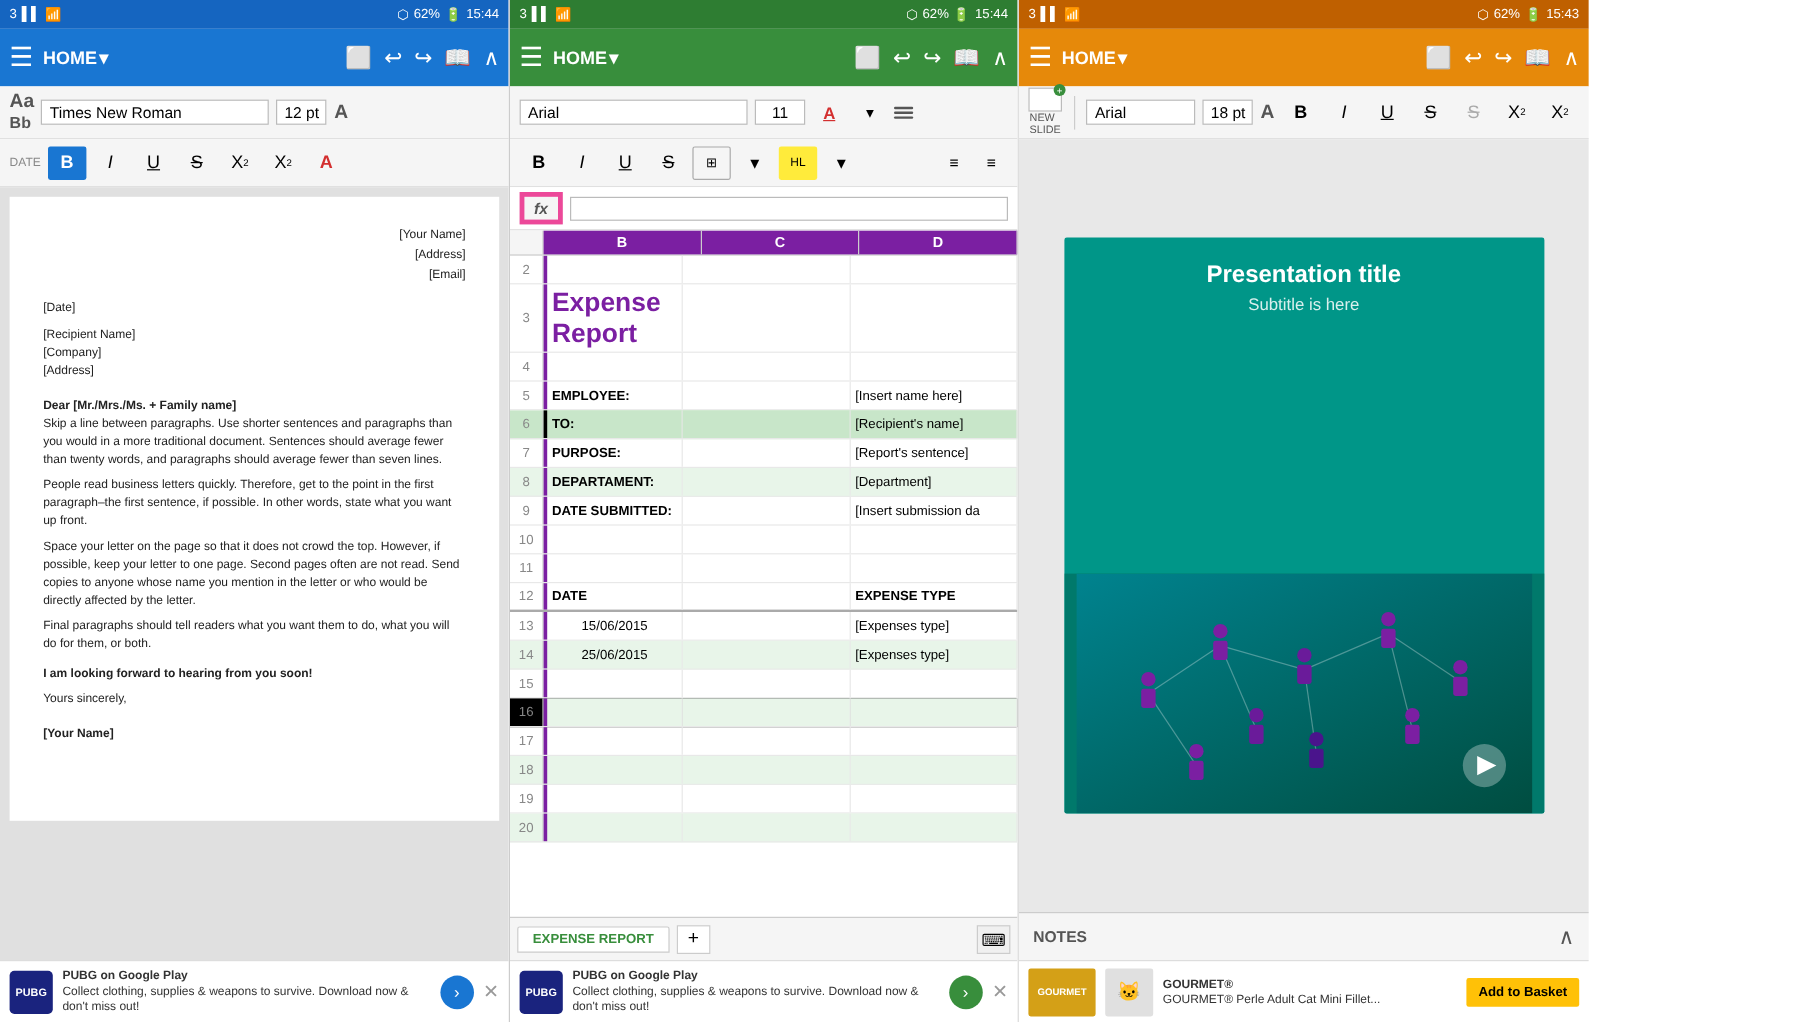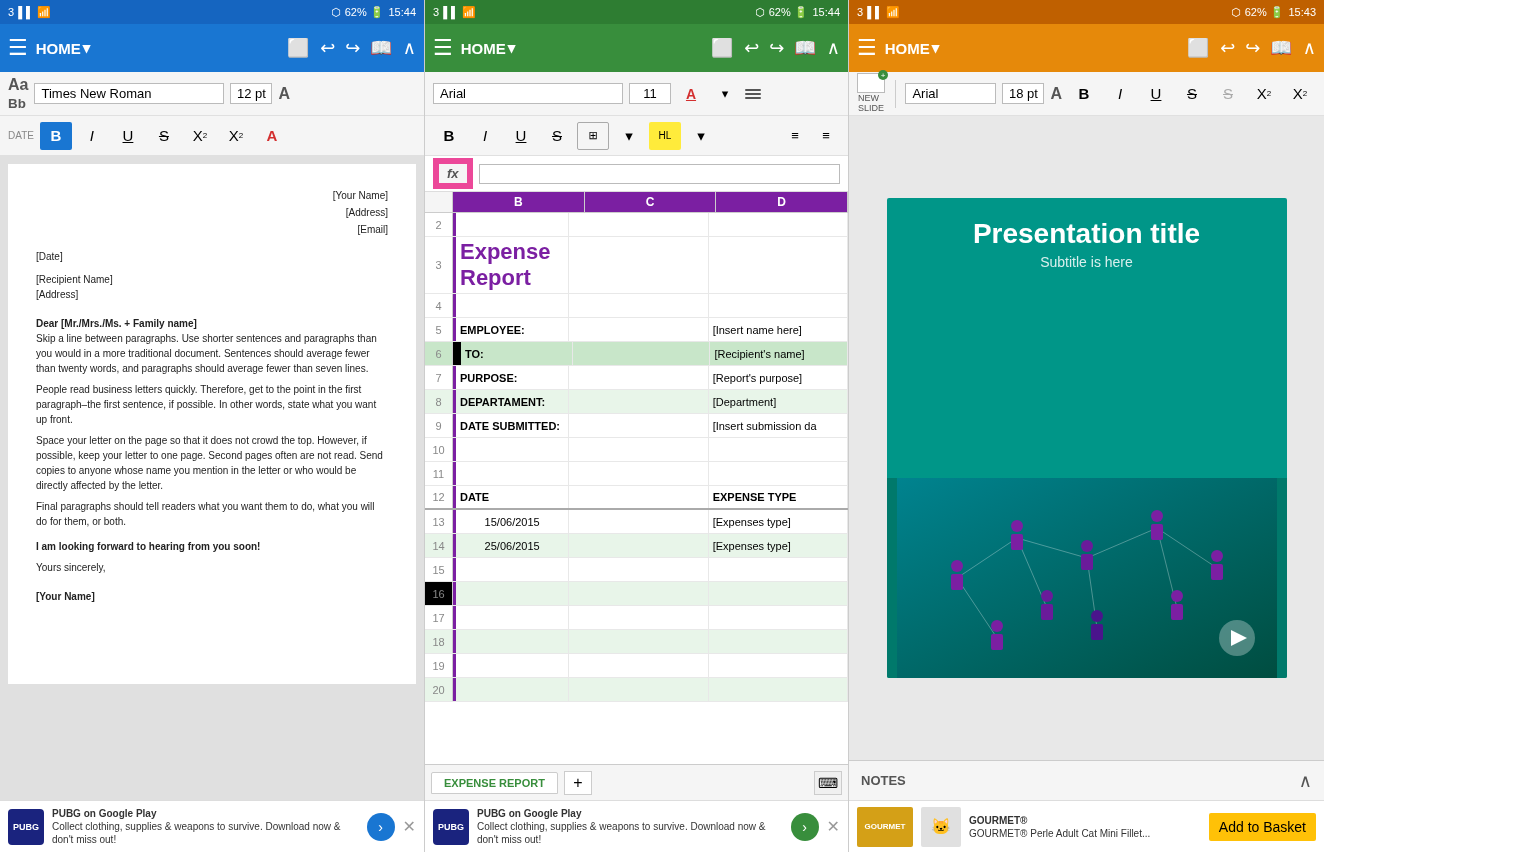--- a/index.html
+++ b/index.html
@@ -54,21 +54,21 @@
 
     
     .ad-bar { height: 52px; background: #fff; border-top: 1px solid #ddd; display: flex; align-items: center; padding: 0 8px; gap: 8px; font-size: 11px; }
     .ad-icon { width: 36px; height: 36px; background: #1a237e; border-radius: 4px; display: flex; align-items: center; justify-content: center; color: #fff; font-size: 10px; font-weight: bold; flex-shrink: 0; }
     .ad-text { flex: 1; font-size: 10px; color: #333; line-height: 1.3; }
     .ad-arrow { width: 28px; height: 28px; background: #1976d2; border-radius: 50%; display: flex; align-items: center; justify-content: center; color: #fff; font-size: 14px; flex-shrink: 0; }
     .ad-close { color: #999; font-size: 16px; cursor: pointer; }
 
     
     .fx-bar { height: 36px; background: #fff; border-bottom: 1px solid #ddd; display: flex; align-items: center; padding: 0 8px; gap: 6px; }
-    .fx-label { background: #f5f5f5; border: 6px solid #ec4899; padding: 2px 8px; font-size: 13px; font-style: italic; font-weight: bold; color: #555; }
+    .fx-label { background: #f5f5f5; border: 4px solid #ec4899; padding: 2px 8px; font-size: 13px; font-style: italic; font-weight: bold; color: #555; }
     .fx-input { flex: 1; border: 1px solid #bbb; padding: 2px 4px; font-size: 12px; }
 
     .spreadsheet { flex: 1; overflow: hidden; display: flex; flex-direction: column; }
     .col-headers { display: flex; background: #f5f5f5; border-bottom: 1px solid #ccc; }
     .row-num-header { width: 28px; border-right: 1px solid #ccc; }
     .col-header { flex: 1; text-align: center; padding: 3px 0; font-size: 12px; color: #555; border-right: 1px solid #ccc; font-weight: bold; }
 
     .sheet-body { flex: 1; overflow-y: auto; }
     .sheet-row { display: flex; border-bottom: 1px solid #e8e8e8; min-height: 24px; }
     .row-num { width: 28px; text-align: center; font-size: 11px; color: #888; border-right: 1px solid #ccc; display: flex; align-items: center; justify-content: center; flex-shrink: 0; }
@@ -87,21 +87,21 @@
 
     
     .ppt-format-bar { height: 44px; display: flex; align-items: center; padding: 0 8px; gap: 6px; border-bottom: 1px solid #e0e0e0; background: #f5f5f5; }
     .new-slide-btn { display: flex; flex-direction: column; align-items: center; font-size: 9px; color: #555; gap: 1px; cursor: pointer; }
     .slide-icon { width: 28px; height: 20px; border: 1px solid #bbb; background: #fff; position: relative; display: flex; align-items: center; justify-content: center; }
     .slide-icon-plus { position: absolute; top: -4px; right: -4px; width: 10px; height: 10px; background: #388e3c; border-radius: 50%; color: #fff; font-size: 8px; display: flex; align-items: center; justify-content: center; }
 
     .slide-area { flex: 1; background: #e8e8e8; display: flex; flex-direction: column; align-items: center; justify-content: center; padding: 12px; }
     .slide { width: 100%; max-width: 400px; background: #009688; border-radius: 2px; overflow: hidden; position: relative; }
     .slide-content { padding: 20px; color: #fff; text-align: center; min-height: 280px; display: flex; flex-direction: column; justify-content: flex-start; }
-    .slide-title { font-size: 28px; font-weight: bold; margin-bottom: 4px; }
+    .slide-title { font-size: 20px; font-weight: bold; margin-bottom: 4px; }
     .slide-subtitle { font-size: 14px; color: rgba(255,255,255,0.85); margin-bottom: 12px; }
     .slide-image { width: 100%; height: 200px; background: #00796b; display: flex; align-items: center; justify-content: center; overflow: hidden; }
 
     .notes-bar { height: 40px; background: #f5f5f5; border-top: 1px solid #ccc; display: flex; align-items: center; padding: 0 12px; justify-content: space-between; }
     .notes-label { font-size: 13px; font-weight: bold; color: #555; }
     .notes-expand { font-size: 18px; color: #555; cursor: pointer; }
 
     .ppt-ad-bar { height: 52px; background: #fff; border-top: 1px solid #ddd; display: flex; align-items: center; padding: 0 8px; gap: 8px; }
     .gourmet-ad { width: 56px; height: 40px; background: #d4a017; border-radius: 2px; display: flex; align-items: center; justify-content: center; overflow: hidden; flex-shrink: 0; }
 
@@ -165,20 +165,21 @@
 
   <div class="doc-area">
     <div class="doc-page">
       <div class="doc-right">[Your Name]</div>
       <div class="doc-right">[Address]</div>
       <div class="doc-right">[Email]</div>
       <div style="height:10px"></div>
       <div class="doc-section">[Date]</div>
       <div class="doc-section">
         <div>[Recipient Name]</div>
+        <div>[Company]</div>
         <div>[Address]</div>
       </div>
       <div style="height:6px"></div>
       <div class="doc-bold">Dear [Mr./Mrs./Ms. + Family name]</div>
       <div class="doc-para">Skip a line between paragraphs. Use shorter sentences and paragraphs than you would in a more traditional document. Sentences should average fewer than twenty words, and paragraphs should average fewer than seven lines.</div>
       <div class="doc-para">People read business letters quickly. Therefore, get to the point in the first paragraph–the first sentence, if possible. In other words, state what you want up front.</div>
       <div class="doc-para">Space your letter on the page so that it does not crowd the top. However, if possible, keep your letter to one page. Second pages often are not read. Send copies to anyone whose name you mention in the letter or who would be directly affected by the letter.</div>
       <div class="doc-para">Final paragraphs should tell readers what you want them to do, what you will do for them, or both.</div>
       <div style="height:4px"></div>
       <div class="doc-bold doc-para">I am looking forward to hearing from you soon!</div>
@@ -302,30 +303,30 @@
 
       <div class="sheet-row">
         <div class="row-num">5</div>
         <div class="cell col-b" style="border-left:3px solid #7b1fa2;font-weight:bold">EMPLOYEE:</div>
         <div class="cell col-c"></div>
         <div class="cell col-d">[Insert name here]</div>
       </div>
 
       <div class="sheet-row highlight-green">
         <div class="row-num">6</div>
-        <div class="cell col-b highlight-green" style="border-left:8px solid #000000;font-weight:bold">TO:</div>
+        <div class="cell col-b highlight-green" style="border-left:3px solid #000000;font-weight:bold">TO:</div>
         <div class="cell col-c highlight-green"></div>
         <div class="cell col-d highlight-green">[Recipient's name]</div>
       </div>
 
       <div class="sheet-row">
         <div class="row-num">7</div>
         <div class="cell col-b" style="border-left:3px solid #7b1fa2;font-weight:bold">PURPOSE:</div>
         <div class="cell col-c"></div>
-        <div class="cell col-d">[Report's purpose]</div>
+        <div class="cell col-d">[Report's sentence]</div>
       </div>
 
       <div class="sheet-row highlight-light">
         <div class="row-num">8</div>
         <div class="cell col-b highlight-light" style="border-left:3px solid #7b1fa2;font-weight:bold">DEPARTAMENT:</div>
         <div class="cell col-c highlight-light"></div>
         <div class="cell col-d highlight-light">[Department]</div>
       </div>
 
       <div class="sheet-row">
@@ -550,15 +551,15 @@
     <div class="gourmet-ad">
       <span style="font-size:8px;color:#fff;text-align:right;font-weight:bold">GOURMET</span>
     </div>
     <div style="width:40px;height:40px;background:#e0e0e0;border-radius:2px;flex-shrink:0;overflow:hidden;display:flex;align-items:center;justify-content:center">
       <span style="font-size:16px">🐱</span>
     </div>
     <div class="ad-text">
       <div style="font-weight:bold;font-size:10px">GOURMET®</div>
       <div style="font-size:10px">GOURMET® Perle Adult Cat Mini Fillet...</div>
     </div>
-    <button style="background:#ffc107;border:none;padding:6px 10px;font-size:14px;font-weight:normal;cursor:pointer;border-radius:2px;flex-shrink:0">Add to Basket</button>
+    <button style="background:#ffc107;border:none;padding:6px 10px;font-size:11px;font-weight:bold;cursor:pointer;border-radius:2px;flex-shrink:0">Add to Basket</button>
   </div>
 </div>
 
 </body></html>

